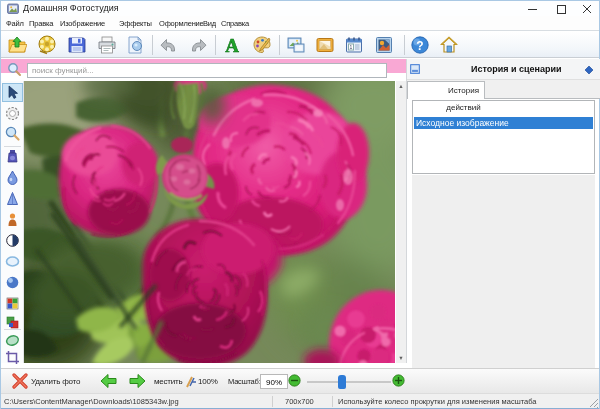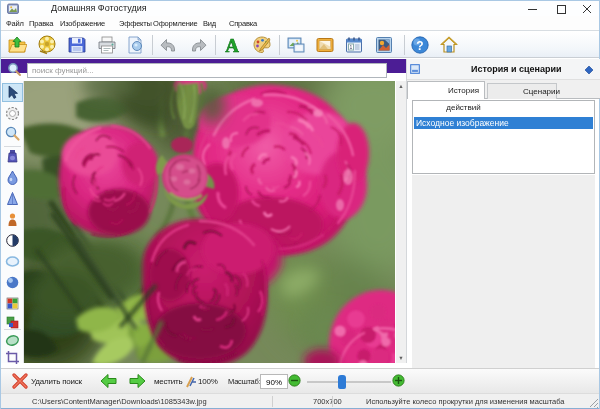--- a/index.html
+++ b/index.html
@@ -6,31 +6,31 @@
 html,body { width:600px; height:409px; overflow:hidden; }
 body { font-family:"Liberation Sans", sans-serif; background:#fff; }
 #win {
   position:absolute; left:0; top:0; width:600px; height:409px;
   border:1px solid #a9c8e4; border-bottom:none;
   background:#fff;
 }
 
 #titlebar { position:absolute; left:0; top:0; width:598px; height:15px; background:#fdfeff; }
 #titlebar .ticon { position:absolute; left:6px; top:2px; width:12px; height:11px; }
-#titlebar .ttext { position:absolute; left:22px; top:2px; font-size:9px; color:#222;margin-left:28px; }
+#titlebar .ttext { position:absolute; left:22px; top:2px; font-size:9px; color:#222; }
 .winbtn { position:absolute; top:0; height:15px; width:30px; color:#444; text-align:center; }
 
 #menubar { position:absolute; left:0; top:15px; width:598px; height:15px; background:#fdfdfd; font-size:7.5px; color:#1a1a1a; border-bottom:1px solid #d8dde2; letter-spacing:-0.2px;}
 #menubar span { position:absolute; top:3px; }
 
 #toolbar { position:absolute; left:0; top:31px; width:598px; height:26px; background:linear-gradient(#ffffff,#f2f6fa 70%,#e9eff6); border-bottom:1px solid #c9ced4; }
 .tbi { position:absolute; top:3px; width:20px; height:20px; }
 .tbsep { position:absolute; top:3px; width:1px; height:20px; background:#c8cdd3; }
 
-#searchrow { position:absolute; left:0; top:58px; width:598px; height:14px; background:#4c1d95; }
+#searchrow { position:absolute; left:0; top:58px; width:598px; height:14px; background:#f9a8d4; }
 #searchbox { position:absolute; left:26px; top:4px; width:360px; height:15px; background:#fff; border:1px solid #b0b6bc; font-size:8px; color:#999; padding:2px 0 0 4px;}
 
 #leftstrip { position:absolute; left:0; top:80px; width:23px; height:282px; background:#fbfcfd; border-right:1px solid #e0e3e6;}
 .lti { position:absolute; left:3px; width:17px; height:17px; }
 .ltsel { position:absolute; left:1px; top:2px; width:21px; height:19px; background:#cde6f7; border:1px solid #92c0e0; }
 .ltsep { position:absolute; left:3px; width:17px; height:1px; background:#d8dbdf; }
 
 #photo { position:absolute; left:23px; top:80px; width:371px; height:282px; }
 
 #vscroll { position:absolute; left:395px; top:80px; width:10px; height:282px; background:#f0f0f0; }
@@ -45,21 +45,21 @@
 #tab2 { left:80px; width:70px; background:#ececec; border:1px solid #c4c7ca; border-bottom:none; line-height:16px; top:3px; height:16px;}
 #rtabs .base { position:absolute; left:0; top:18px; width:193px; height:1px; background:#b9bcbf; }
 #rlist { position:absolute; left:5px; top:41px; width:183px; height:74px; background:#fff; border:1px solid #b2b5b8; }
 #rlist .sel { position:absolute; left:1px; top:16px; width:179px; height:12px; background:#2f80d4; color:#fff; font-size:8.5px; padding:1px 0 0 2px; }
 #rgray { position:absolute; left:5px; top:116px; width:183px; height:193px; background:#efefef; }
 
 #bottombar { position:absolute; left:0; top:367px; width:598px; height:25px; background:linear-gradient(#fbfbfb,#e8e8e8); border-top:1px solid #d0d0d0; }
 #bottombar .lbl { position:absolute; font-size:8px; color:#222; top:8px; letter-spacing:-0.2px; }
 
 #statusbar { position:absolute; left:0; top:392px; width:598px; height:15px; background:#f0f0f0; font-size:7.5px; color:#333; border-top:1px solid #dcdcdc;}
-#statusbar .cell { position:absolute; top:3px;margin-left:28px; }
+#statusbar .cell { position:absolute; top:3px; }
 #bluebottom { position:absolute; left:0; top:407px; width:598px; height:2px; background:#88aed3; }
 </style>
 </head>
 <body>
 <div id="win">
   <div id="titlebar">
     <svg class="ticon" viewBox="0 0 12 11">
         <rect x="0.5" y="1" width="11" height="9.5" rx="1.5" fill="#8a97c0" stroke="#5a6a96" stroke-width="0.8"></rect>
         <rect x="2" y="2.5" width="8" height="6.5" fill="#e8eef8"></rect>
         <path d="M2 9 L5 5.5 L7 7.5 L9 5 L10 9 Z" fill="#7a9a50"></path>
@@ -74,23 +74,23 @@
         </svg></div>
     <div class="winbtn" style="left:572px;"><svg width="30" height="15">
           <path d="M10 4 L18 12 M18 4 L10 12" stroke="#333" stroke-width="1"></path>
         </svg></div>
   </div>
   <div id="menubar">
     <span style="left:5px;">Файл</span>
       <span style="left:28px;">Правка</span>
       <span style="left:59px;">Изображение</span>
       <span style="left:118px;">Эффекты</span>
-      <span style="left:152px;">Оформление</span>
+      <span style="left:158px;">Оформление</span>
       <span style="left:202px;">Вид</span>
-      <span style="left:228px;">Справка</span>
+      <span style="left:220px;">Справка</span>
   </div>
   <div id="toolbar">
     <svg class="tbi" style="left:6px;" viewBox="0 0 20 20">
         <path d="M2 5 L8 5 L9.5 7 L18 7 L18 17 L2 17 Z" fill="#f5c648" stroke="#c89018" stroke-width="0.8"></path>
         <path d="M2 17 L5 9.5 L20 9.5 L17.3 17 Z" fill="#ffe08a" stroke="#c89018" stroke-width="0.8"></path>
         <path d="M10 2 L14 6.5 L12 6.5 L12 12 L8 12 L8 6.5 L6 6.5 Z" fill="#3fbf3f" stroke="#1a7a1a" stroke-width="0.8"></path>
       </svg>
     <svg class="tbi" style="left:36px;" viewBox="0 0 20 20">
         <circle cx="10" cy="9" r="8" fill="#e8c43c" stroke="#a07c10" stroke-width="1"></circle>
         <circle cx="10" cy="9" r="2.2" fill="#c8a42c"></circle>
@@ -631,34 +631,33 @@
           <rect x="1.5" y="1.5" width="9" height="9" fill="#dce9f8"></rect>
           <rect x="2.5" y="7" width="7" height="2.5" fill="#5b8dd9"></rect>
         </svg>
       <span class="txt">История и сценарии</span>
       <svg style="position:absolute;left:178px;top:7px;" width="8" height="8" viewBox="0 0 10 10">
           <path d="M5 0 L10 5 L5 10 L0 5 Z" fill="#2f66c0" stroke="#1a4a9a" stroke-width="0.8"></path>
         </svg>
     </div>
     <div id="rtabs">
       <div class="base"></div>
-      <div class="tab" id="tab2">Сценарии</div>
       <div class="tab" id="tab1">История действий</div>
     </div>
     <div id="rlist">
         <div class="sel">Исходное изображение</div>
       </div>
     <div id="rgray"></div>
   </div>
   <div id="bottombar">
     <svg style="position:absolute;left:11px;top:4px;" width="16" height="16" viewBox="0 0 16 16">
         <path d="M2 2 L14 14 M14 2 L2 14" stroke="#d23b2a" stroke-width="3.2" stroke-linecap="round"></path>
         <path d="M2 2 L14 14 M14 2 L2 14" stroke="#f07a60" stroke-width="1.4" stroke-linecap="round"></path>
       </svg>
-    <span class="lbl" style="left:30px;">Удалить поиск</span>
+    <span class="lbl" style="left:30px;">Удалить фото</span>
     <svg style="position:absolute;left:99px;top:4px;" width="17" height="16" viewBox="0 0 17 16">
         <path d="M16 5.5 L8 5.5 L8 1.5 L1 8 L8 14.5 L8 10.5 L16 10.5 Z" fill="#55cc44" stroke="#2a8a1a" stroke-width="1"></path>
       </svg>
     <svg style="position:absolute;left:128px;top:4px;" width="17" height="16" viewBox="0 0 17 16">
         <path d="M1 5.5 L9 5.5 L9 1.5 L16 8 L9 14.5 L9 10.5 L1 10.5 Z" fill="#55cc44" stroke="#2a8a1a" stroke-width="1"></path>
       </svg>
     <span class="lbl" style="left:153px;">местить</span>
     <svg style="position:absolute;left:185px;top:6px;" width="11" height="13" viewBox="0 0 11 13">
         <path d="M1 12 L6 2" stroke="#d8a050" stroke-width="2"></path>
         <path d="M4 11 L8 3 M6 7 L10 7" stroke="#4466aa" stroke-width="1.5"></path>

